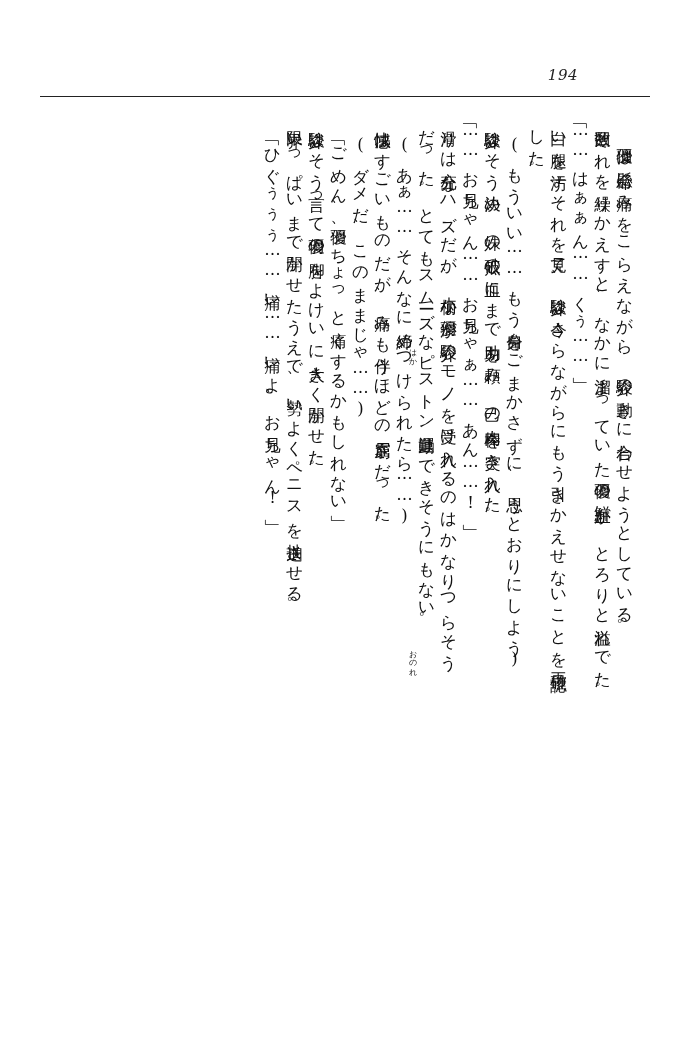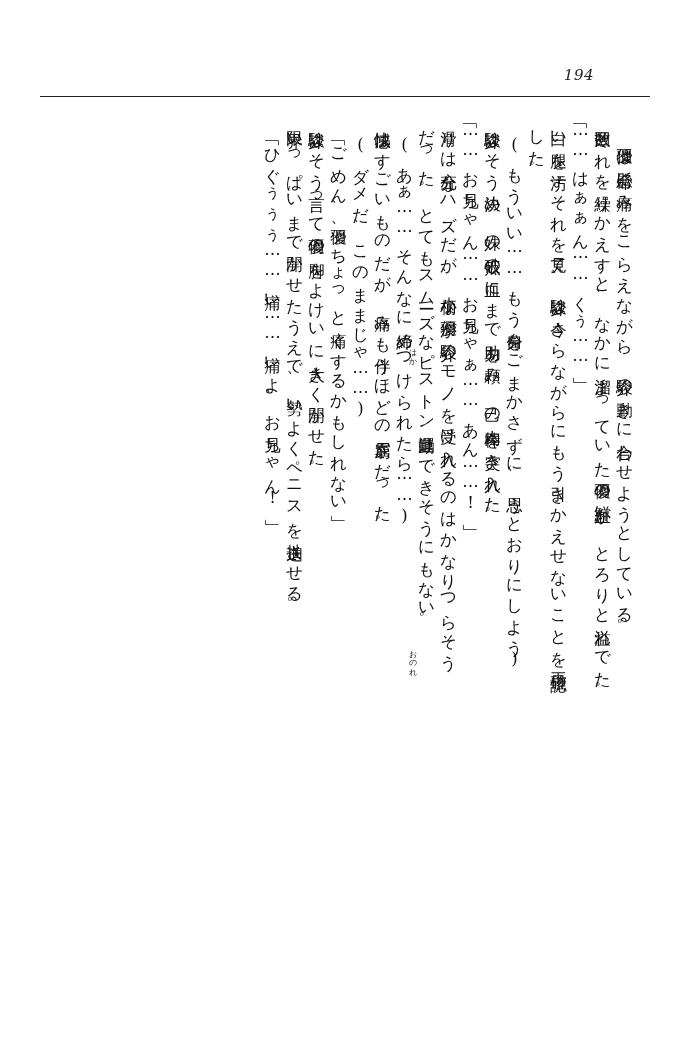--- a/index.html
+++ b/index.html
@@ -17,21 +17,21 @@
   .page {
     position: relative;
     width: 690px;
     height: 1050px;
     box-sizing: border-box;
     background: #ffffff;
   }
   .page-number {
     position: absolute;
     top: 66px;
-    right: 96px;
+    right: 112px;
     font-family: "DejaVu Serif", "Liberation Serif", serif;
     font-style: italic;
     font-size: 15px;
     color: #222;
     letter-spacing: 0.5px;
   }
   .rule {
     position: absolute;
     top: 96px;
     left: 40px;

